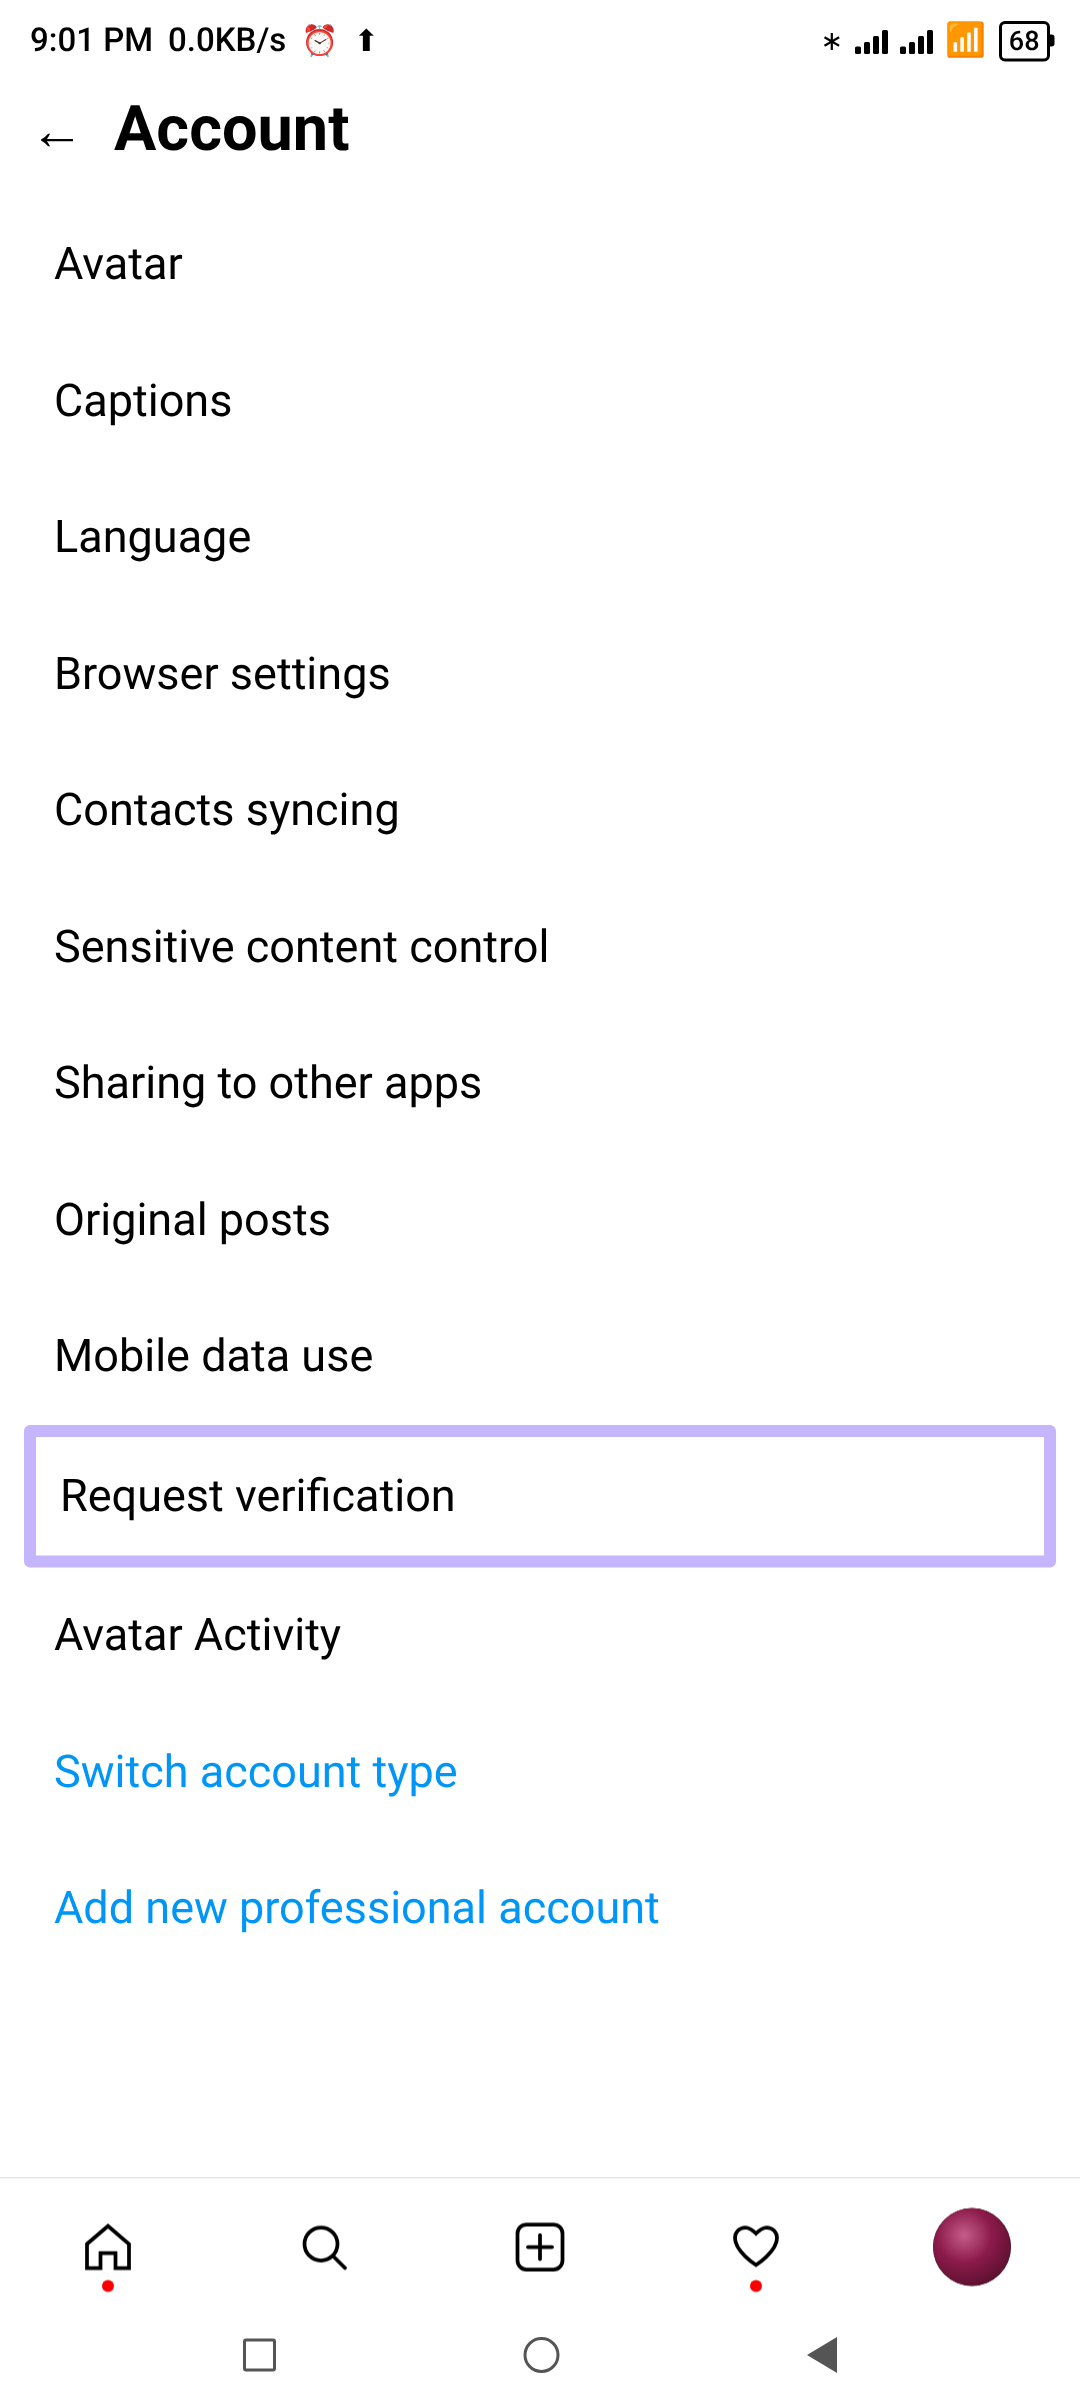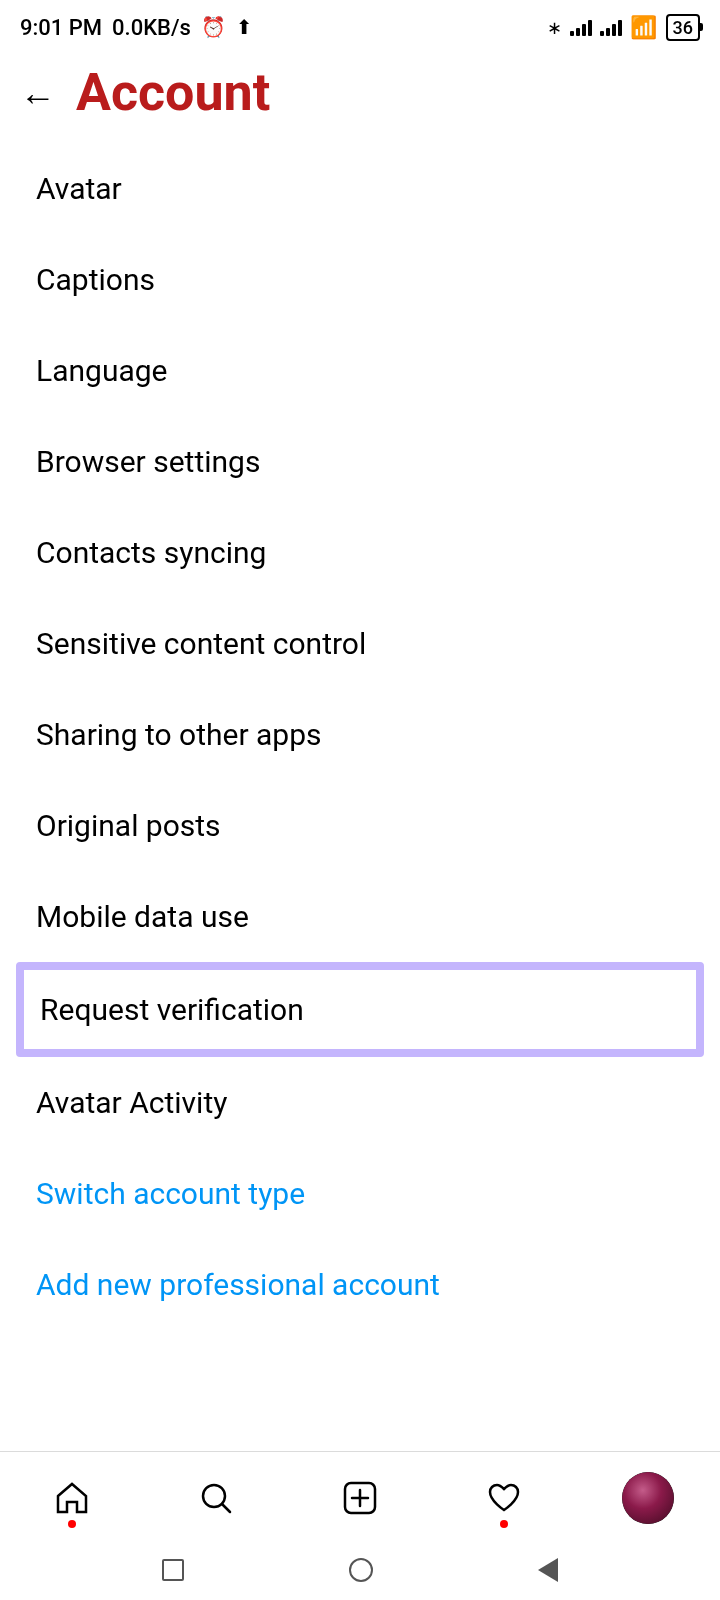--- a/index.html
+++ b/index.html
@@ -76,23 +76,23 @@
 
     .back-arrow {
       font-size: 36px;
       font-weight: bold;
       color: #000;
       cursor: pointer;
       line-height: 1;
     }
 
     .header-title {
-      font-size: 52px;
+      font-size: 42px;
       font-weight: 700;
-      color: #b91c1c;
+      color: #000000;
     }
 
     
     .menu-list {
       list-style: none;
       padding: 0;
     }
 
     .menu-item {
       padding: 28px 24px;
@@ -252,21 +252,21 @@
 
     <div class="signal-icon">
       <div class="signal-bar" style="height:5px;"></div>
       <div class="signal-bar" style="height:8px;"></div>
       <div class="signal-bar" style="height:12px;"></div>
       <div class="signal-bar" style="height:16px;"></div>
     </div>
 
     <span style="font-size:22px;">📶</span>
 
-    <span class="battery-box">36</span>
+    <span class="battery-box">68</span>
   </div>
 </div>
 
 <div class="header">
   <span class="back-arrow">←</span>
   <span class="header-title">Account</span>
 </div>
 
 <ul class="menu-list">
 <li class="menu-item">Avatar</li>

